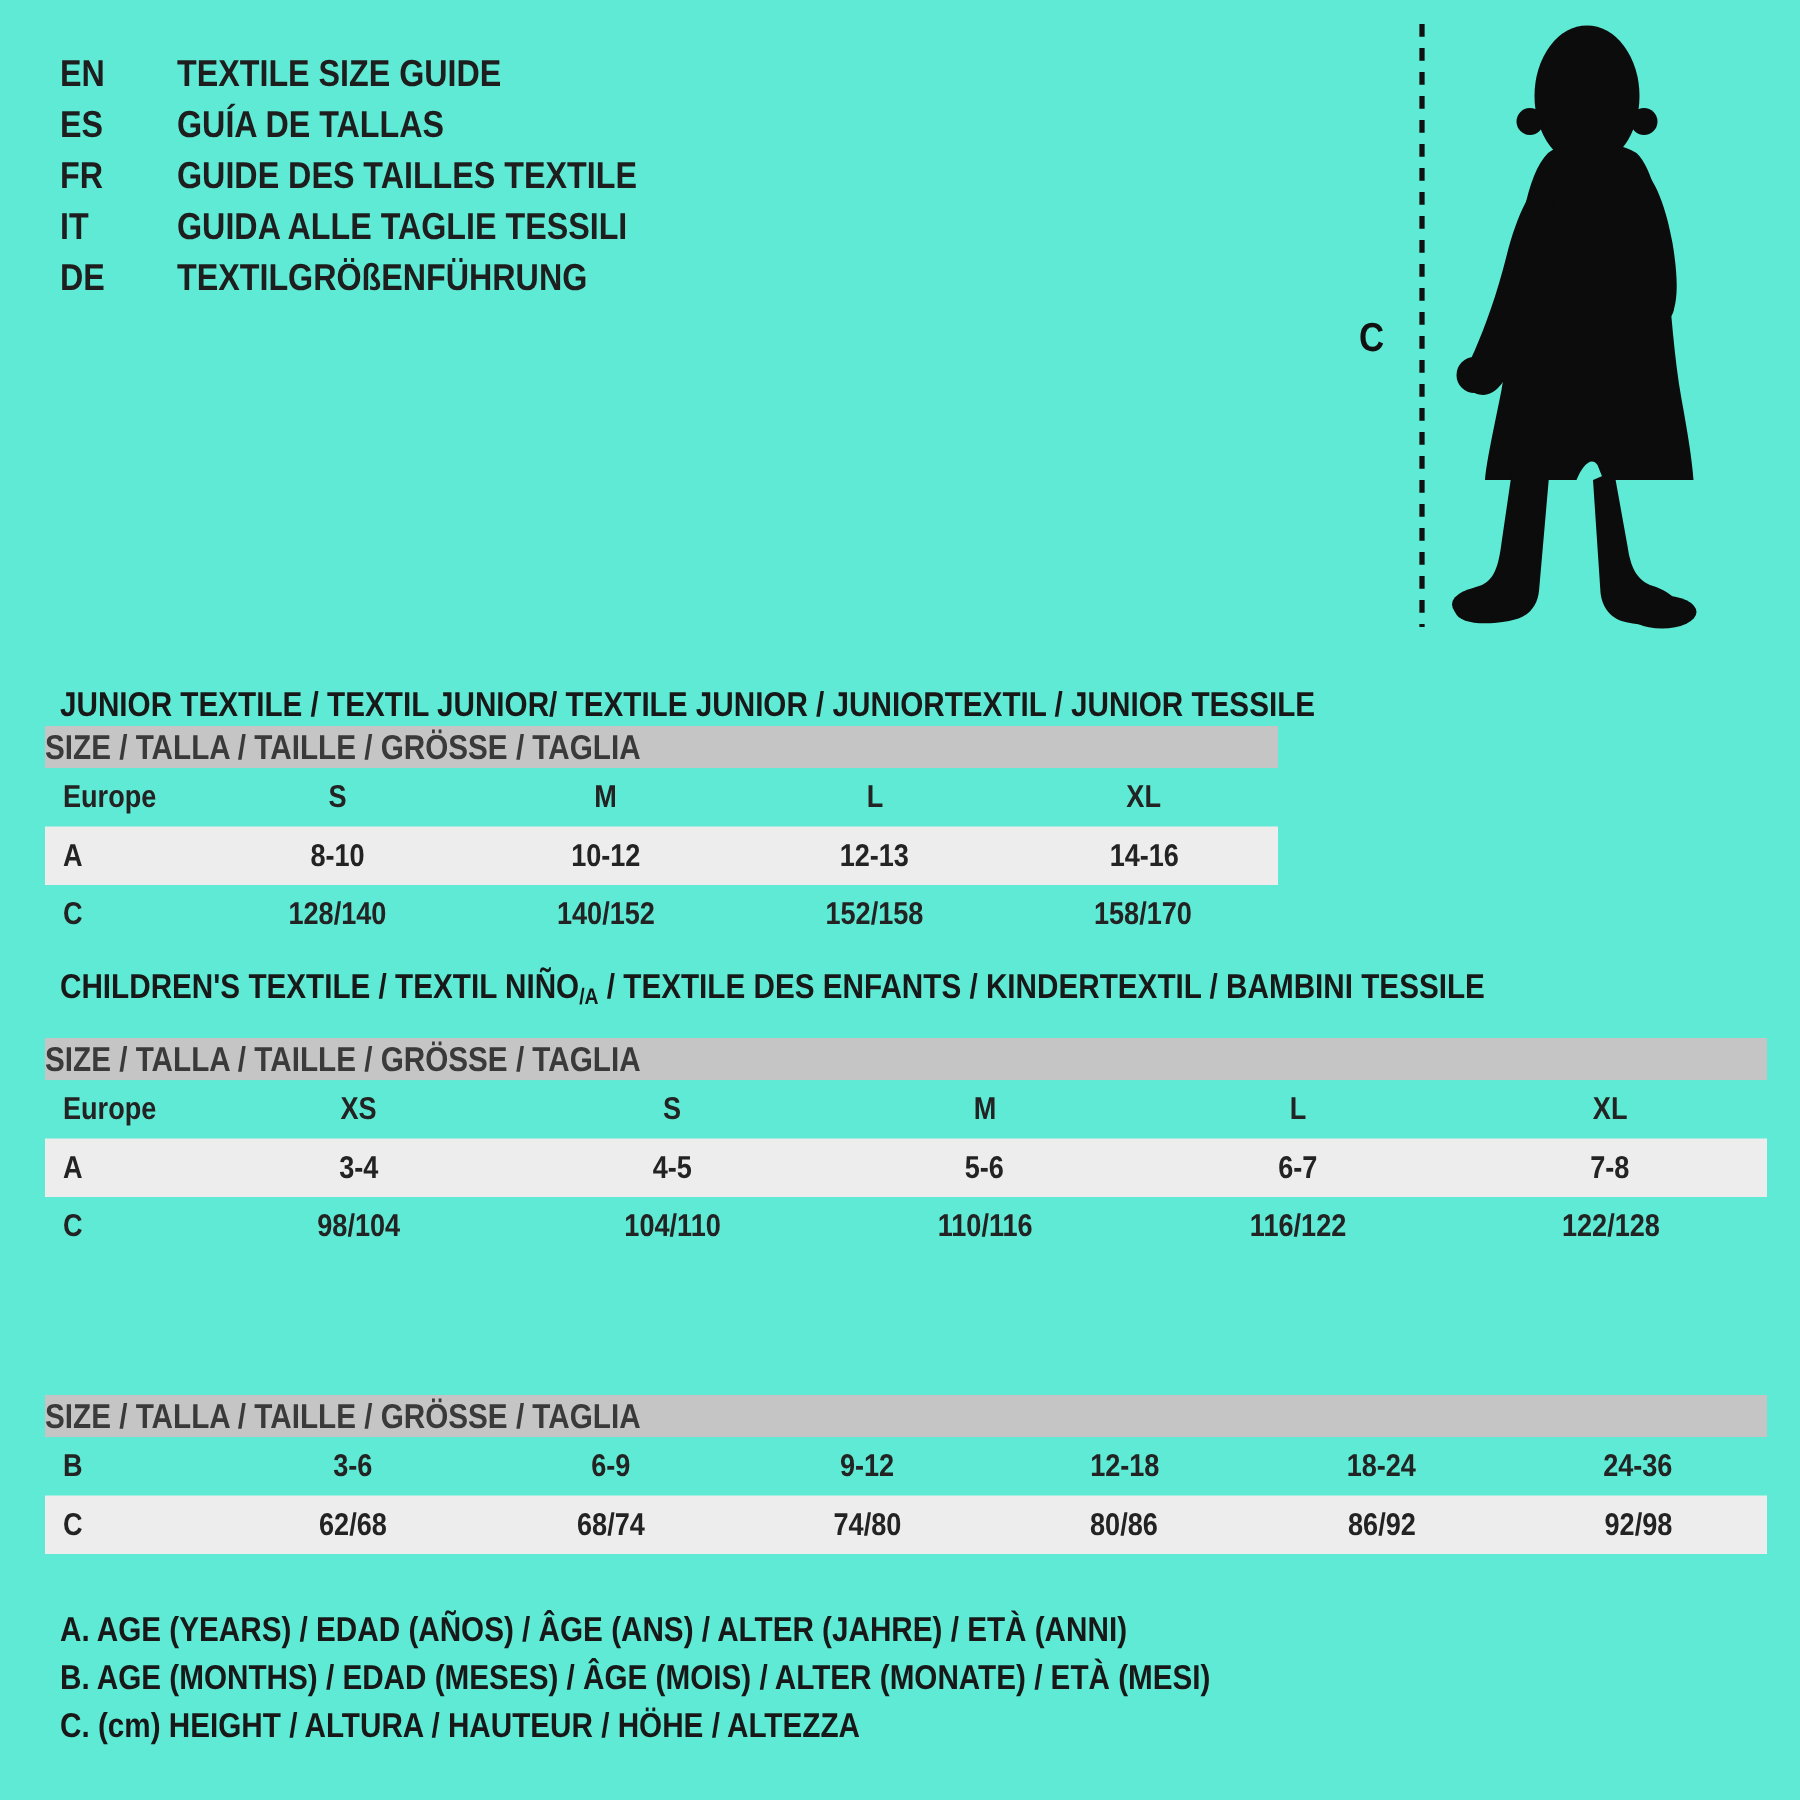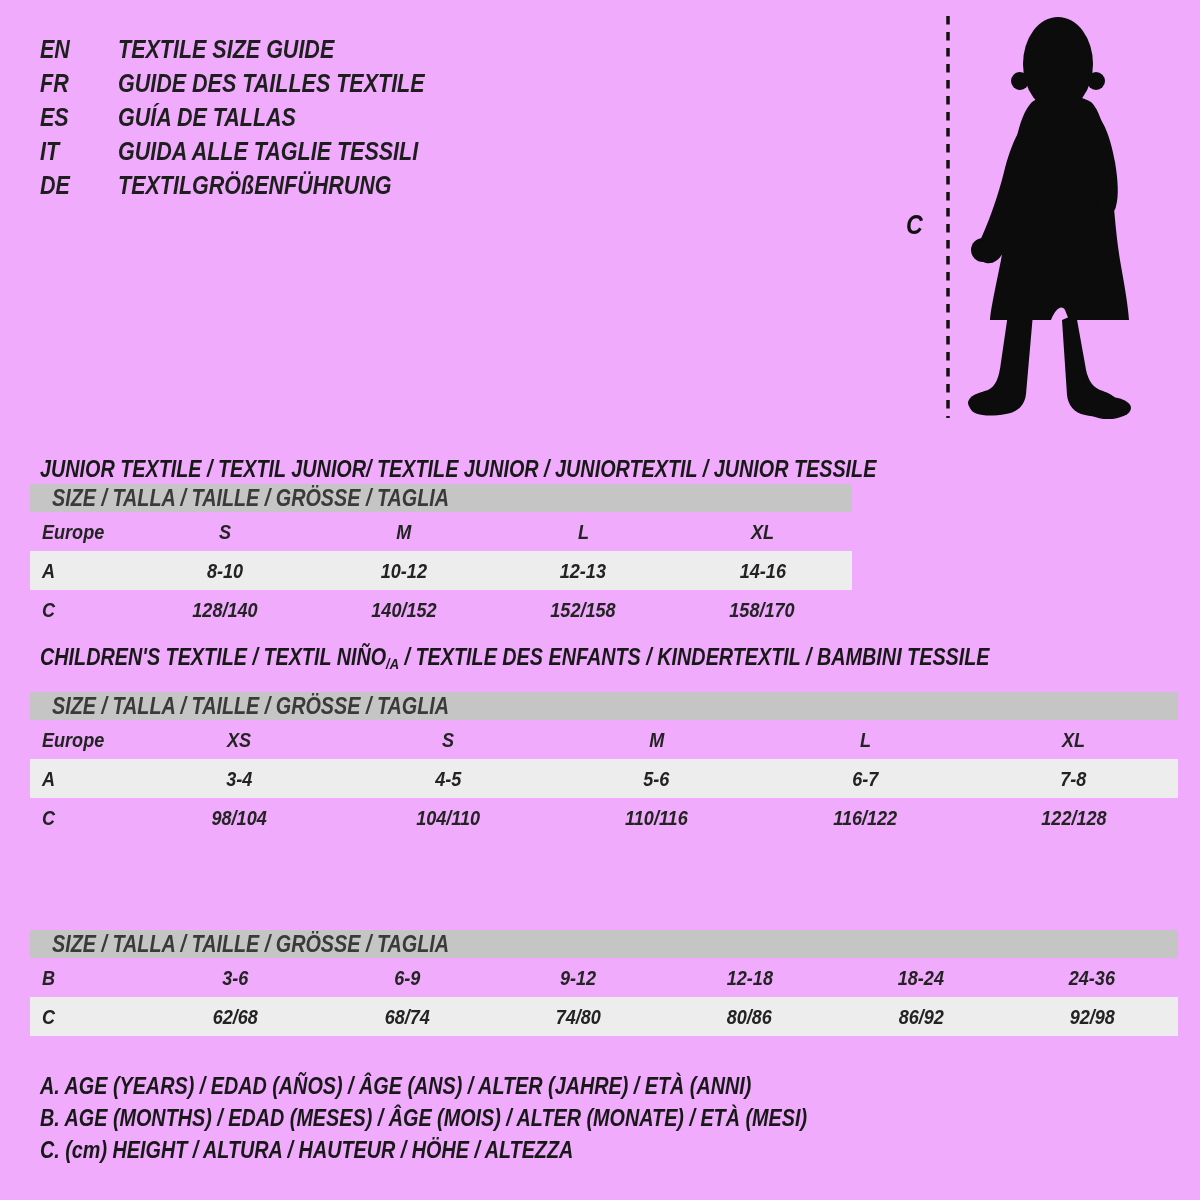--- a/index.html
+++ b/index.html
@@ -1,20 +1,19 @@
 <!DOCTYPE html>
 <html><head>
 <meta charset="utf-8">
 <style>
   html,body{margin:0;padding:0;background:#ffffff;}
   .page{
-    position:relative;width:1200px;height:1200px;background:#f0abfc;
+    position:relative;width:1200px;height:1200px;background:#5eead4;
     font-family:"Liberation Sans",sans-serif;font-weight:700;color:#1e1e1e;
     overflow:hidden;
-    font-style:italic;
   }
   
   .c{display:inline-block;transform:scaleX(.86);transform-origin:0 55%;white-space:nowrap;}
   .cc{transform-origin:50% 55%;}
 
   
   .lang{position:absolute;left:40px;top:32px;}
   .lang-row{display:flex;height:34px;align-items:center;font-size:25px;}
   .lang-code{width:78px;}
 
@@ -22,47 +21,47 @@
   .figure{position:absolute;left:880px;top:0;width:320px;height:430px;}
   .measure-c{position:absolute;left:26px;top:210px;font-size:27px;color:#111;}
 
   
   .sec-title{position:absolute;left:40px;font-size:23px;color:#181818;}
   .sub{font-size:15px;vertical-align:-4px;letter-spacing:0;}
 
   
   .tbl{position:absolute;left:30px;}
   .thead{height:28px;background:#c5c5c5;display:flex;align-items:center;
-         padding-left:22px;font-size:23px;color:#3a3a3a;}
+         padding-left:0;font-size:23px;color:#3a3a3a;}
   .trow{display:flex;height:39px;align-items:center;font-size:21px;color:#232323;}
   .trow.shaded{background:#ededed;}
   .tlabel{width:105px;padding-left:12px;box-sizing:border-box;flex:0 0 auto;}
   .babies .tlabel{width:120px;}
   .tcell{flex:1;text-align:center;}
 
   
   .legend-line{position:absolute;left:40px;font-size:23px;color:#181818;}
 </style>
 </head>
 <body>
 
 <div class="page">
 
   <div class="lang">
     <div class="lang-row">
       <span class="lang-code"><span class="c">EN</span></span>
       <span class="c">TEXTILE SIZE GUIDE</span>
     </div>
     <div class="lang-row">
+      <span class="lang-code"><span class="c">ES</span></span>
+      <span class="c">GUÍA DE TALLAS</span>
+    </div>
+    <div class="lang-row">
       <span class="lang-code"><span class="c">FR</span></span>
       <span class="c">GUIDE DES TAILLES TEXTILE</span>
-    </div>
-    <div class="lang-row">
-      <span class="lang-code"><span class="c">ES</span></span>
-      <span class="c">GUÍA DE TALLAS</span>
     </div>
     <div class="lang-row">
       <span class="lang-code"><span class="c">IT</span></span>
       <span class="c">GUIDA ALLE TAGLIE TESSILI</span>
     </div>
     <div class="lang-row">
       <span class="lang-code"><span class="c">DE</span></span>
       <span class="c">TEXTILGRÖßENFÜHRUNG</span>
     </div>
   </div>

